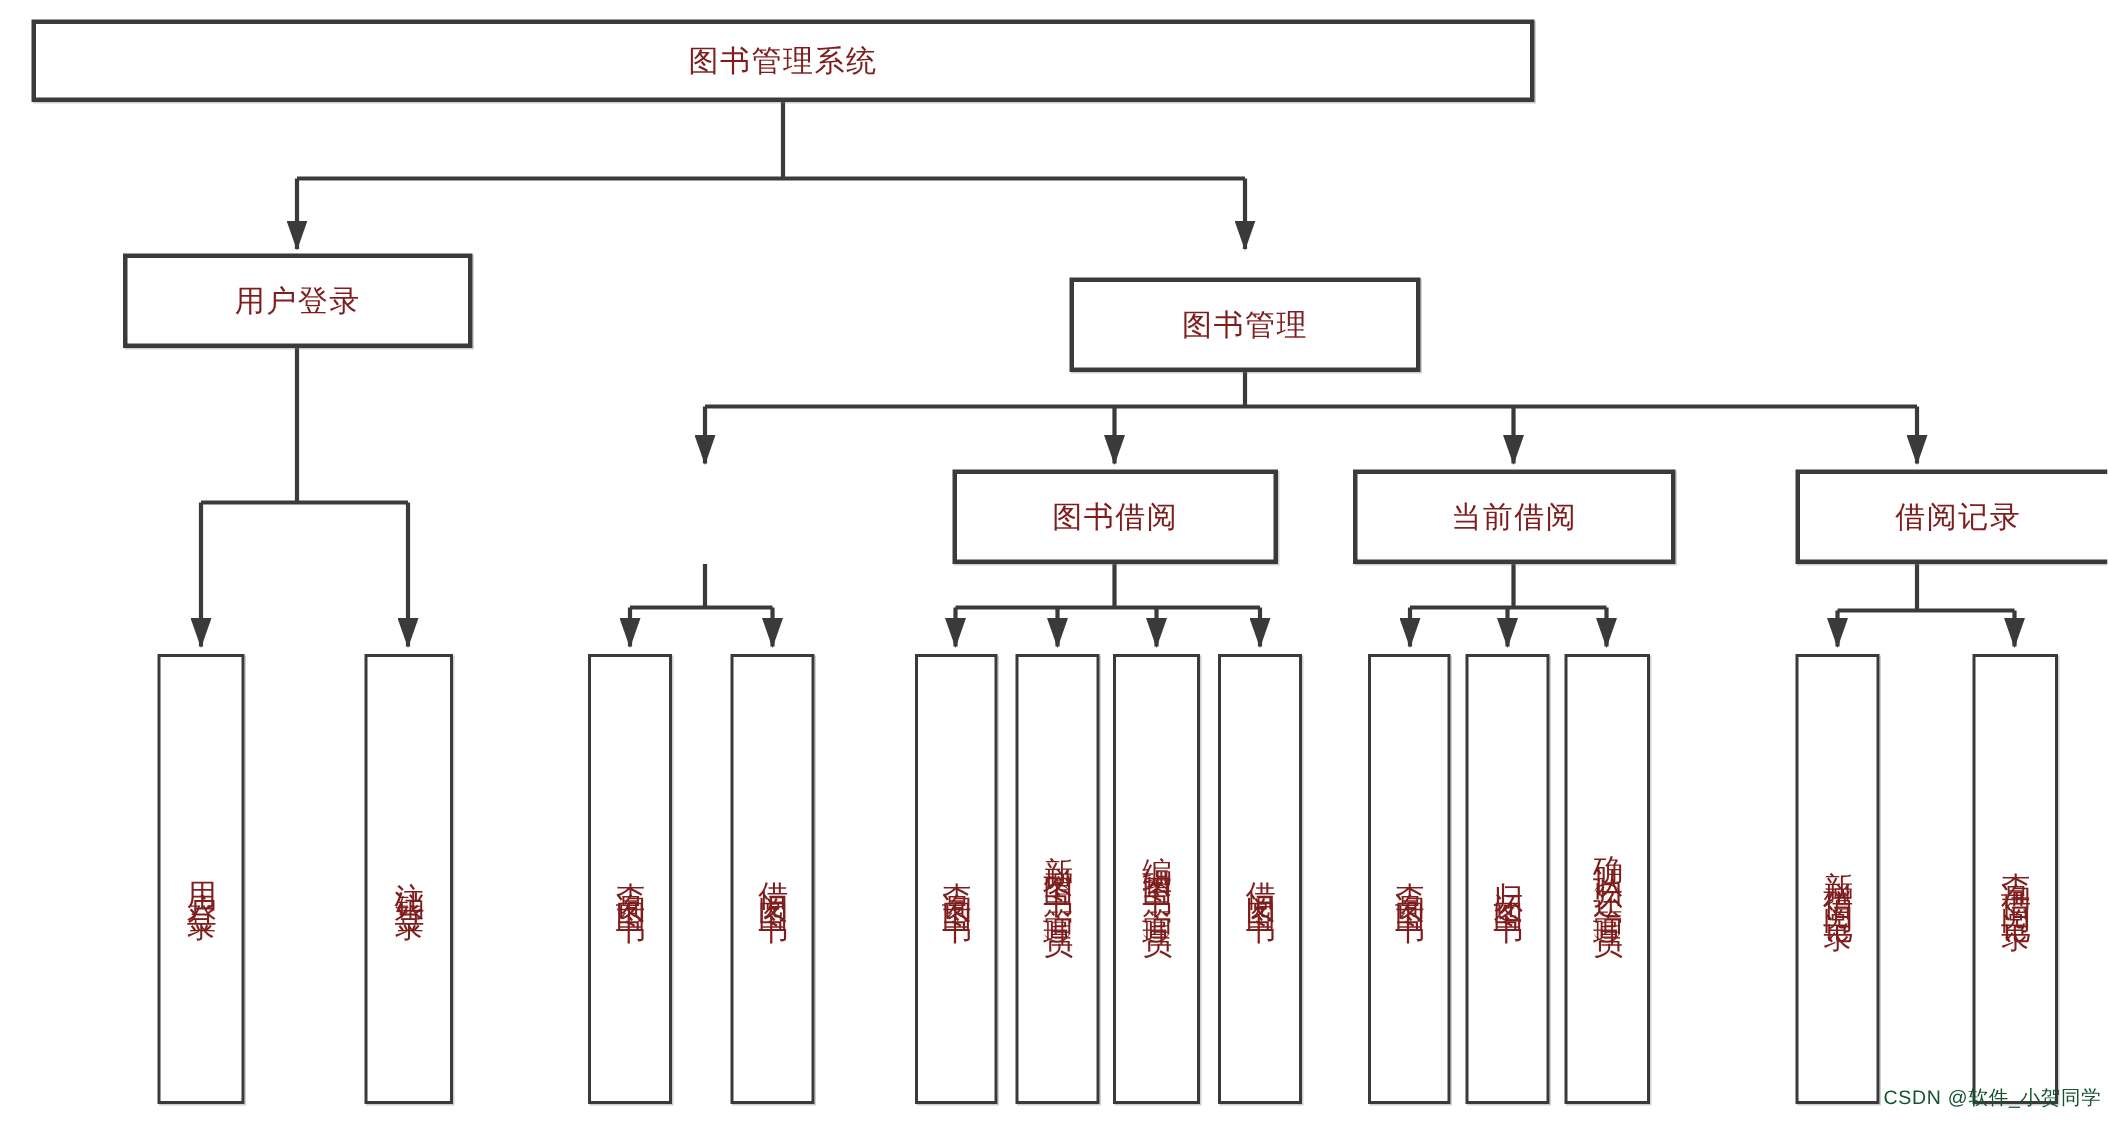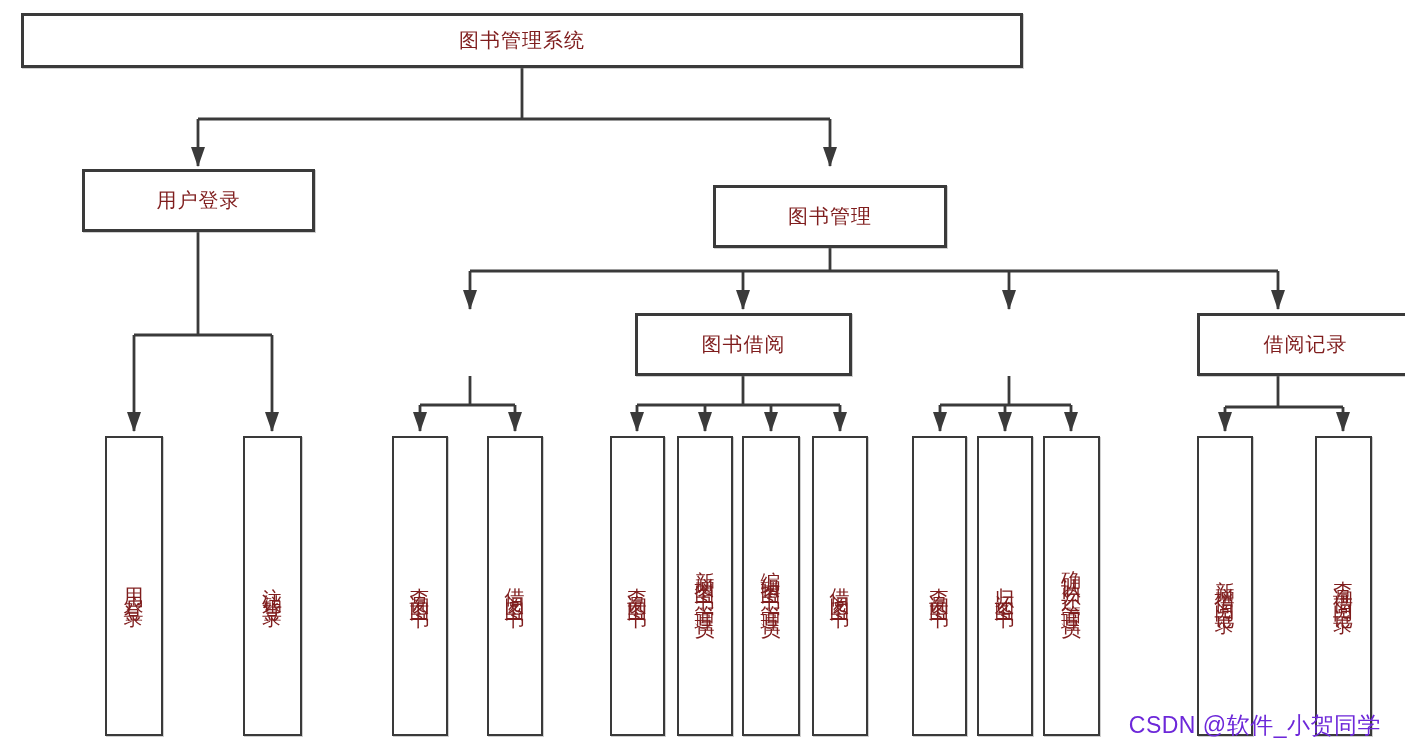--- a/index.html
+++ b/index.html
@@ -39,24 +39,24 @@
   .node.leaf {
     border-width: 2.5px;
     writing-mode: vertical-rl;
     text-orientation: mixed;
     letter-spacing: 7px;
     font-size: 20px;
     line-height: 1;
   }
   .watermark {
     position: absolute;
-    right: 24px;
+    right: 4px;
     bottom: 6px;
-    color: #6d28d9;
-    font-size: 23px;
+    color: #14532d;
+    font-size: 13px;
     letter-spacing: 0.5px;
     z-index: 5;
   }
 </style>
 </head>
 <body>
 
 <div class="canvas">
 
   <svg class="connectors" viewBox="0 0 1405 747" xmlns="http://www.w3.org/2000/svg">
@@ -116,20 +116,23 @@
   <div class="node" style="left:82px; top:169px; width:233px; height:63px;">
     <span>用户登录</span>
   </div>
   <div class="node" style="left:713px; top:169px; width:234px; height:63px;margin-top:16px;">
     <span>图书管理</span>
   </div>
 
   <div class="node" style="left:635px; top:313px; width:217px; height:63px;">
     <span>图书借阅</span>
   </div>
+  <div class="node" style="left:902px; top:313px; width:215px; height:63px;">
+    <span>当前借阅</span>
+  </div>
   <div class="node" style="left:1170px; top:313px; width:217px; height:63px;margin-left:27px;">
     <span>借阅记录</span>
   </div>
 
   <div class="node leaf" style="left:105px; top:436px; width:58px; height:300px;">
     <span>用户登录</span>
   </div>
   <div class="node leaf" style="left:243px; top:436px; width:59px; height:300px;">
     <span>注销登录</span>
   </div>

